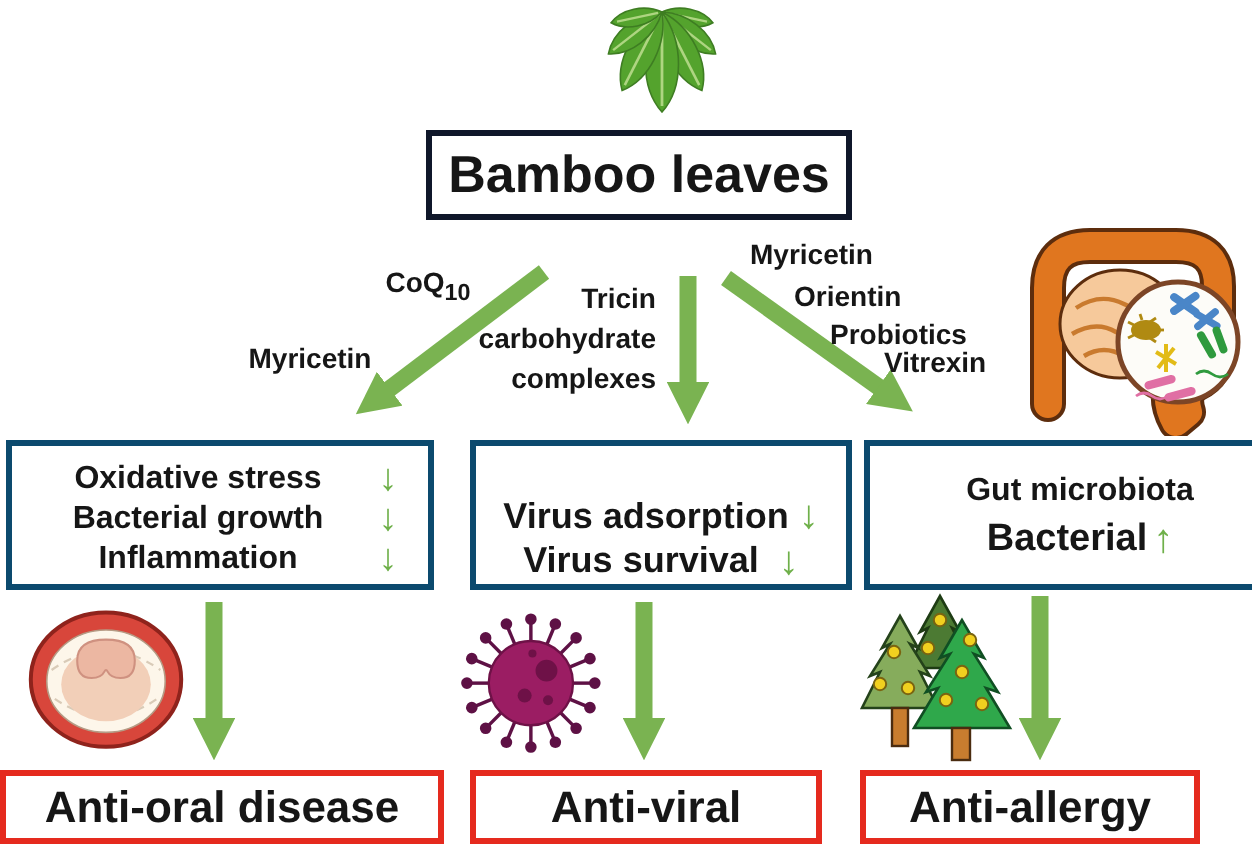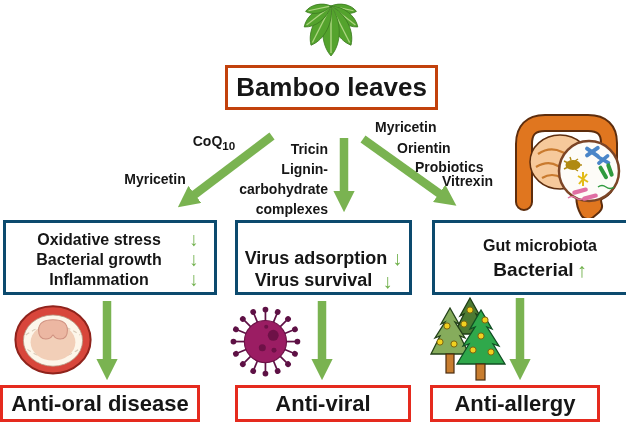--- a/index.html
+++ b/index.html
@@ -8,24 +8,23 @@
     font-family:"Liberation Sans",sans-serif;font-weight:bold;color:#161616;
     overflow:hidden;
   }
   .abs{position:absolute;}
   svg{display:block;}
   .lbl{position:absolute;font-size:14px;white-space:nowrap;line-height:16px;}
   .ctr{transform:translateX(-50%);}
   .rightblk{text-align:right;}
   .title-box{
     position:absolute;left:213px;top:65px;width:213px;height:45px;
-    border:3px solid #c2410c;background:#fff;box-sizing:border-box;
+    border:3px solid #0f172a;background:#fff;box-sizing:border-box;
     display:flex;align-items:center;justify-content:center;
     font-size:26px;
-    margin-left:12px;
   }
   .ebox{
     position:absolute;top:220px;height:75px;border:3px solid #0c4a6e;
     background:#fff;box-sizing:border-box;display:flex;flex-direction:column;
   }
   .erow{display:flex;align-items:center;}
   .elabel{flex:1;text-align:center;}
   .eglyph{color:#6fb04a;font-size:19px;line-height:18px;}
   .outcome{
     position:absolute;top:385px;height:37px;border:3px solid #e52a1e;
@@ -238,21 +237,20 @@
 
   <div class="title-box">
     <span>Bamboo leaves</span>
   </div>
 
   <span class="lbl ctr" style="left:214px;top:133px;"><span>CoQ</span><sub>10</sub></span>
   <span class="lbl ctr" style="left:155px;top:171px;">Myricetin</span>
 
   <div class="lbl rightblk" style="right:298px;top:139px;line-height:20px;">
     <div>Tricin</div>
-    <div>Lignin-</div>
     <div>carbohydrate</div>
     <div>complexes</div>
   </div>
 
   <span class="lbl" style="left:375px;top:119px;">Myricetin</span>
   <span class="lbl" style="left:397px;top:140px;">Orientin</span>
   <span class="lbl" style="left:415px;top:159px;">Probiotics</span>
   <span class="lbl" style="left:442px;top:173px;">Vitrexin</span>
 
   <div class="ebox" style="left:3px;width:214px;padding:7px 8px 0 10px;font-size:16px;">
@@ -263,42 +261,42 @@
     <div class="erow" style="height:20px;">
       <span class="elabel">Bacterial growth</span>
       <span class="eglyph" style="width:24px;text-align:center;">↓</span>
     </div>
     <div class="erow" style="height:20px;">
       <span class="elabel">Inflammation</span>
       <span class="eglyph" style="width:24px;text-align:center;">↓</span>
     </div>
   </div>
 
-  <div class="ebox" style="left:235px;width:177px;padding-top:24px;font-size:18px;">
+  <div class="ebox" style="left:235px;width:191px;padding-top:24px;font-size:18px;">
     <div class="erow" style="height:26px;justify-content:center;gap:5px;">
       <span>Virus adsorption</span>
       <span class="eglyph" style="font-size:20px;">↓</span>
     </div>
     <div class="erow" style="height:26px;justify-content:center;gap:10px;">
       <span>Virus survival</span>
       <span class="eglyph" style="font-size:20px;">↓</span>
     </div>
   </div>
 
   <div class="ebox" style="left:432px;width:216px;padding-top:12px;">
     <div class="erow" style="height:22px;justify-content:center;font-size:16px;">
       <span>Gut microbiota</span>
     </div>
     <div class="erow" style="height:26px;justify-content:center;gap:3px;font-size:19px;">
       <span>Bacterial</span>
       <span class="eglyph" style="font-size:20px;">↑</span>
     </div>
   </div>
 
-  <div class="outcome" style="left:0px;width:200px;">
+  <div class="outcome" style="left:0px;width:222px;">
     <span>Anti-oral disease</span>
   </div>
   <div class="outcome" style="left:235px;width:176px;">
     <span>Anti-viral</span>
   </div>
   <div class="outcome" style="left:430px;width:170px;">
     <span>Anti-allergy</span>
   </div>
 
 </div>

